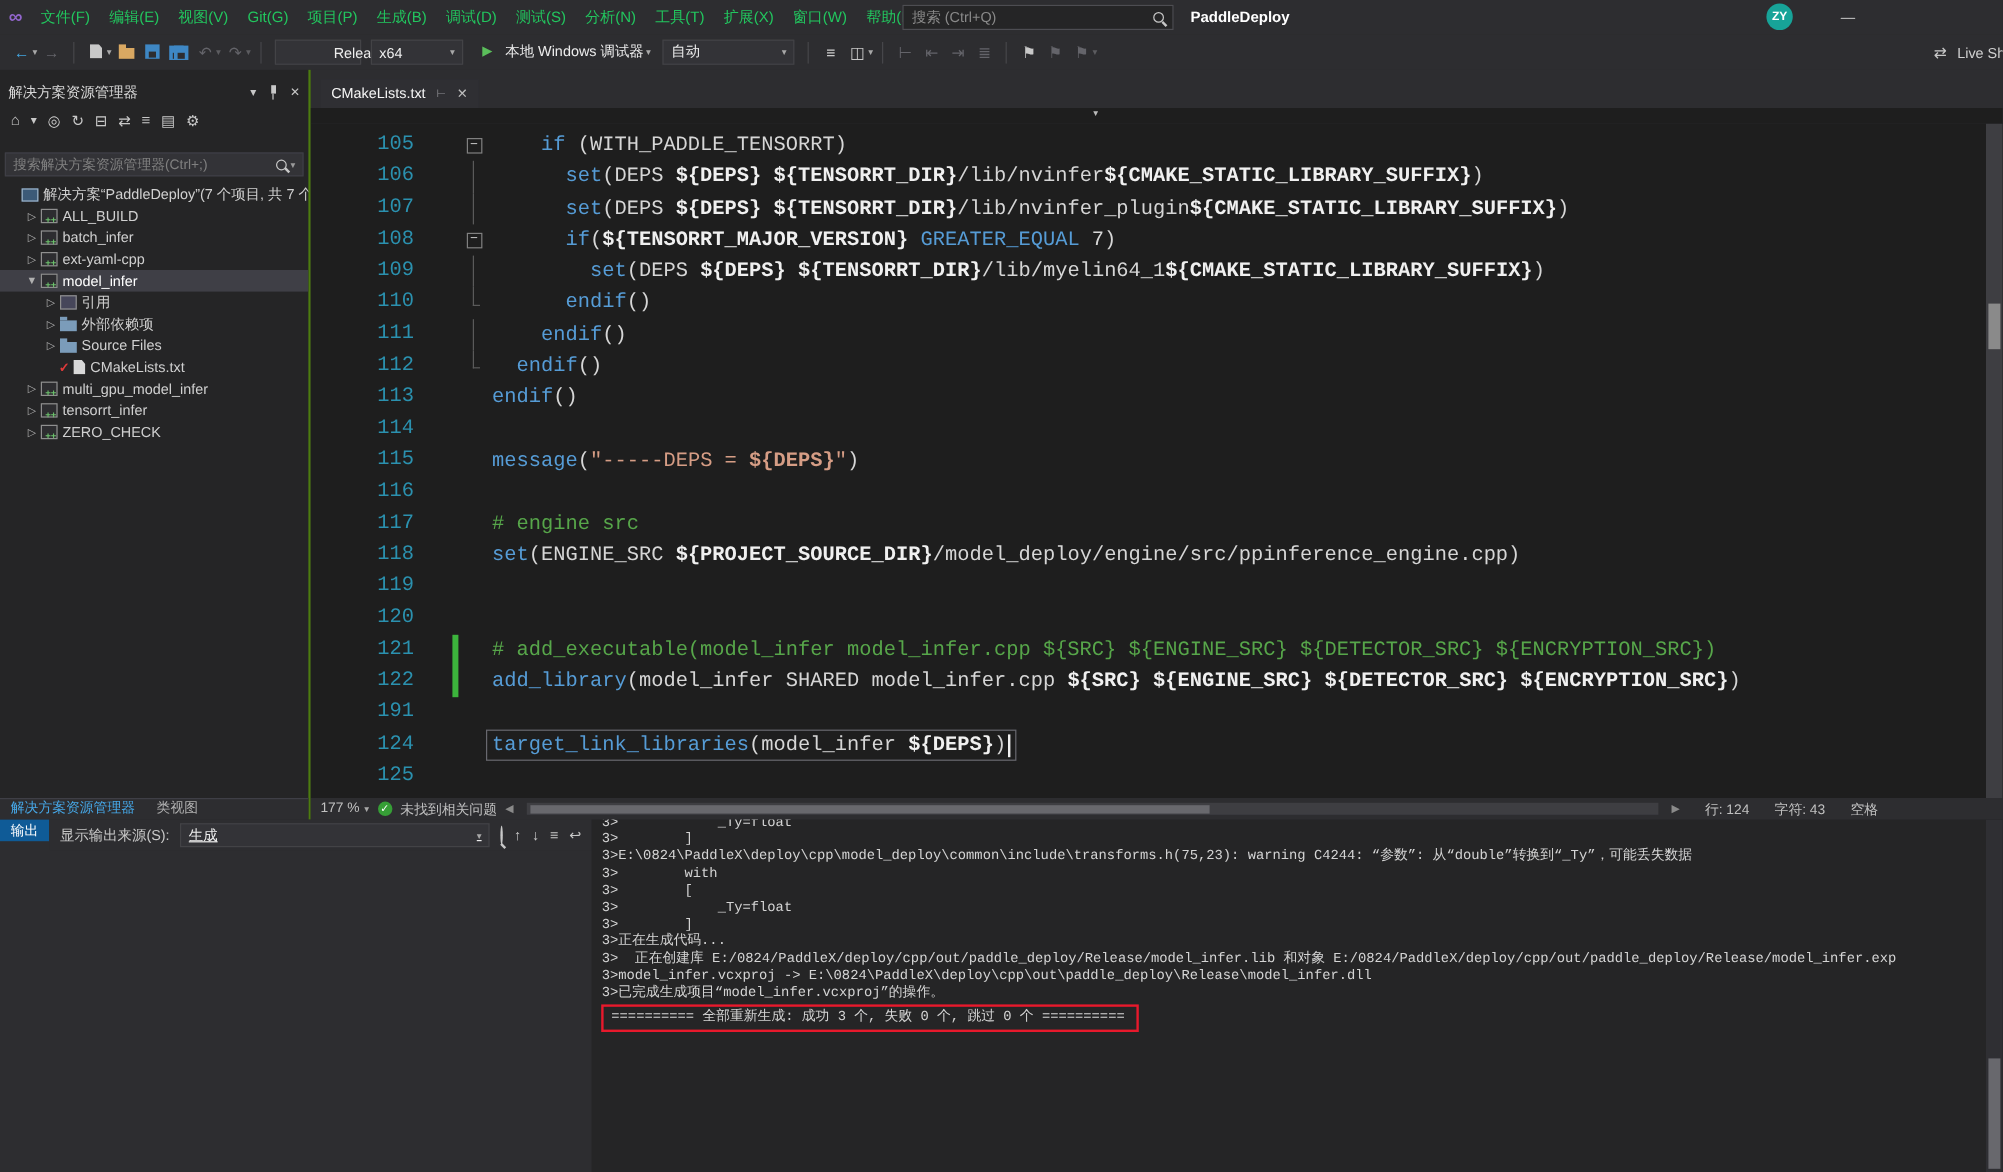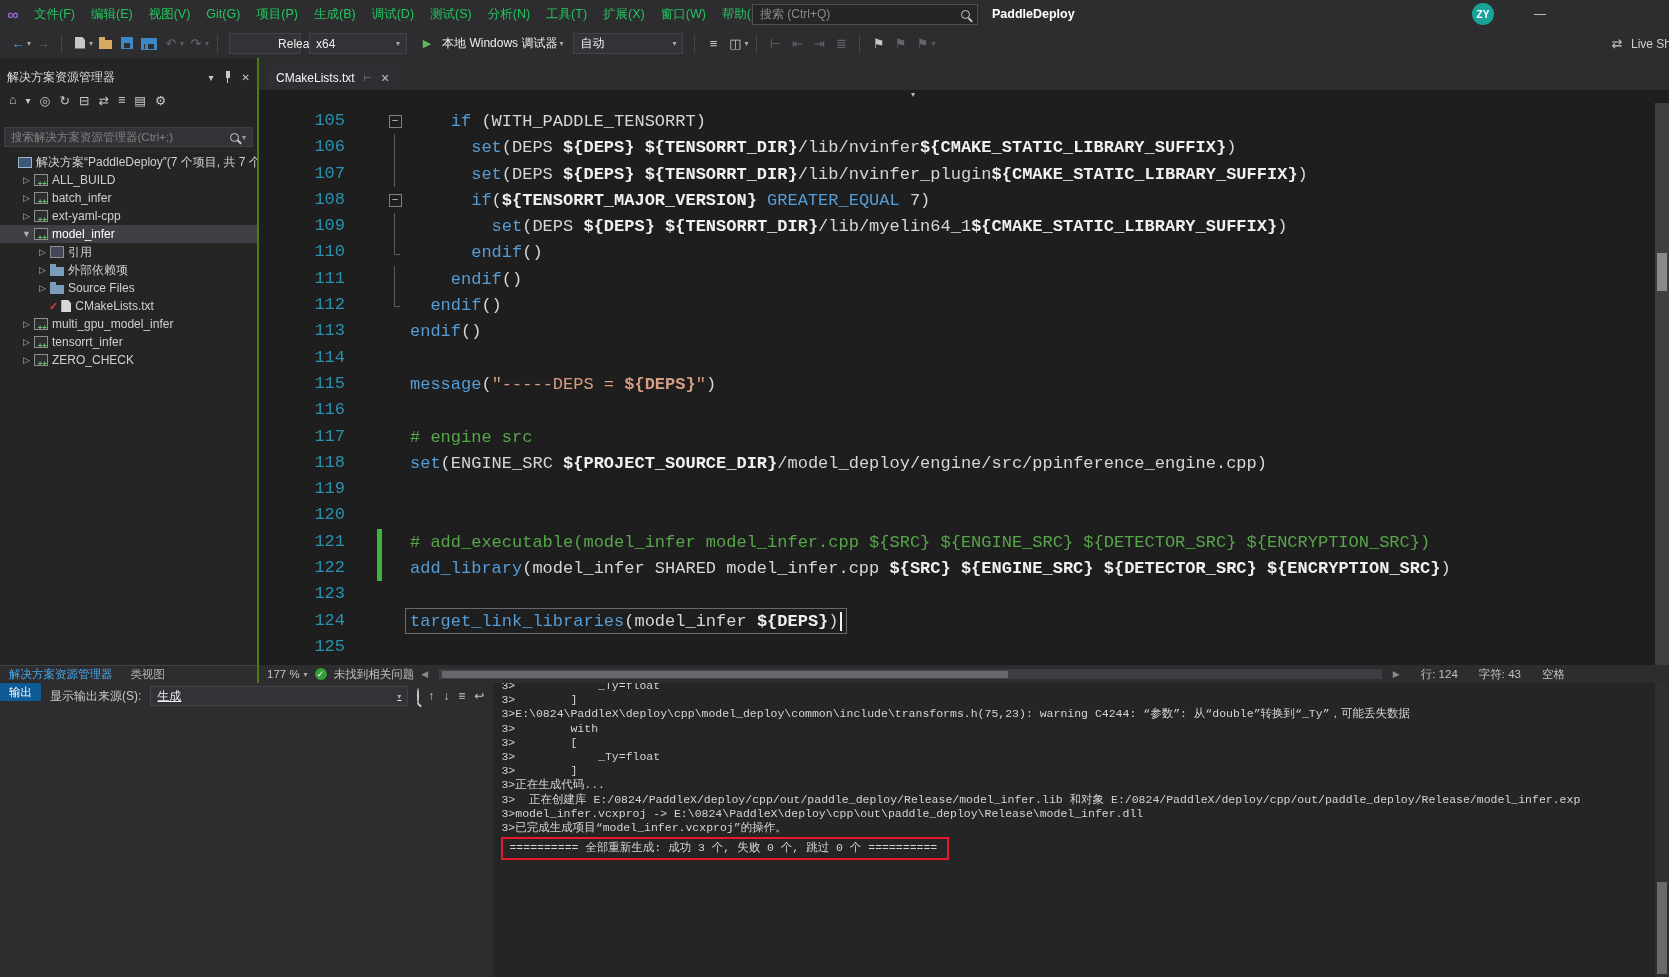--- a/index.html
+++ b/index.html
@@ -27,21 +27,21 @@
   #toolbar { height:29px; background:#2d2d30; display:flex; align-items:center; padding-left:8px; gap:2px; position:relative; }
   .tbi { min-width:20px; text-align:center; font-size:13px; color:#c8c8c8; line-height:29px; }
   .tbi.teal { color:#42a5e0; }
   .tbi.dim { color:#64646a; }
   .tbi.grn { color:#5bbe5b; font-size:11px; }
   .dd { font-size:8px; color:#a8a8a8; margin-left:-3px; }
   .dd.dim { color:#5c5c60; }
   .sep { width:1px; height:18px; background:#46464a; margin:0 6px; flex:none; }
   .combo { height:21px; background:#333337; border:1px solid #434346; display:flex; align-items:center;
            justify-content:space-between; padding:0 6px; font-size:12px; color:#ededed; margin:0 3px; flex:none; }
-  #combo-config { width:72px;padding-left:48px; } #combo-platform { width:98px; } #combo-attach { width:110px; }
+  #combo-config { width:72px;padding-left:48px; } #combo-platform { width:77px; } #combo-attach { width:110px; }
   #run-btn { display:flex; align-items:center; gap:5px; padding:0 5px; font-size:12px; color:#ededed; flex:none; }
   .flop { width:12px; height:12px; background:#3e87c4; position:relative; display:inline-block; margin-top:8px; }
   .flop::after { content:""; position:absolute; left:3px; bottom:1px; width:6px; height:5px; background:#2d2d30; }
   .docic { width:10px; height:12px; background:#c8c8c8; display:inline-block; margin-top:8px;
            clip-path:polygon(0 0,70% 0,100% 30%,100% 100%,0 100%); }
   .foldic { width:13px; height:9px; background:#d9a862; display:inline-block; margin-top:11px; position:relative; }
   .foldic::before { content:""; position:absolute; top:-3px; left:0; width:6px; height:3px; background:#d9a862; }
   #live-share { position:absolute; left:1607px; top:0; height:29px; display:flex; align-items:center; gap:4px;
                 color:#d0d0d0; font-size:12px; white-space:nowrap; overflow:hidden; width:62px; }
 
@@ -335,21 +335,21 @@
           <div class="crow"><span class="ln">113</span><span class="chgcol"></span><span class="foldcol"></span><span class="codecol"><span class="tk-kw">endif</span><span class="tk-tx">()</span></span></div>
           <div class="crow"><span class="ln">114</span><span class="chgcol"></span><span class="foldcol"></span><span class="codecol"></span></div>
           <div class="crow"><span class="ln">115</span><span class="chgcol"></span><span class="foldcol"></span><span class="codecol"><span class="tk-kw">message</span><span class="tk-tx">(</span><span class="tk-st">"-----DEPS = </span><span class="tk-sv">${DEPS}</span><span class="tk-st">"</span><span class="tk-tx">)</span></span></div>
           <div class="crow"><span class="ln">116</span><span class="chgcol"></span><span class="foldcol"></span><span class="codecol"></span></div>
           <div class="crow"><span class="ln">117</span><span class="chgcol"></span><span class="foldcol"></span><span class="codecol"><span class="tk-cm"># engine src</span></span></div>
           <div class="crow"><span class="ln">118</span><span class="chgcol"></span><span class="foldcol"></span><span class="codecol"><span class="tk-kw">set</span><span class="tk-tx">(ENGINE_SRC </span><span class="tk-vr">${PROJECT_SOURCE_DIR}</span><span class="tk-tx">/model_deploy/engine/src/ppinference_engine.cpp)</span></span></div>
           <div class="crow"><span class="ln">119</span><span class="chgcol"></span><span class="foldcol"></span><span class="codecol"></span></div>
           <div class="crow"><span class="ln">120</span><span class="chgcol"></span><span class="foldcol"></span><span class="codecol"></span></div>
           <div class="crow"><span class="ln">121</span><span class="chgcol"><span class="chgbar"></span></span><span class="foldcol"></span><span class="codecol"><span class="tk-cm"># add_executable(model_infer model_infer.cpp ${SRC} ${ENGINE_SRC} ${DETECTOR_SRC} ${ENCRYPTION_SRC})</span></span></div>
           <div class="crow"><span class="ln">122</span><span class="chgcol"><span class="chgbar"></span></span><span class="foldcol"></span><span class="codecol"><span class="tk-kw">add_library</span><span class="tk-tx">(model_infer SHARED model_infer.cpp </span><span class="tk-vr">${SRC}</span><span class="tk-tx"> </span><span class="tk-vr">${ENGINE_SRC}</span><span class="tk-tx"> </span><span class="tk-vr">${DETECTOR_SRC}</span><span class="tk-tx"> </span><span class="tk-vr">${ENCRYPTION_SRC}</span><span class="tk-tx">)</span></span></div>
-          <div class="crow"><span class="ln">123</span><span class="chgcol"></span><span class="foldcol"></span></div>
+          <div class="crow"><span class="ln">191</span><span class="chgcol"></span><span class="foldcol"></span></div>
           <div class="crow cur"><span class="ln">124</span><span class="chgcol"></span><span class="foldcol"></span><span class="codecol"><span class="tk-kw">target_link_libraries</span><span class="tk-tx">(model_infer </span><span class="tk-vr">${DEPS}</span><span class="tk-tx">)</span><span class="caret"></span></span></div>
           <div class="crow"><span class="ln">125</span><span class="chgcol"></span><span class="foldcol"></span><span class="codecol"></span></div>
         </div>
       <div id="vscroll">
         <div id="vthumb"></div>
       </div>
     </div>
     <div id="estatus">
       <span>177 %</span>
       <span class="dd">▾</span>

